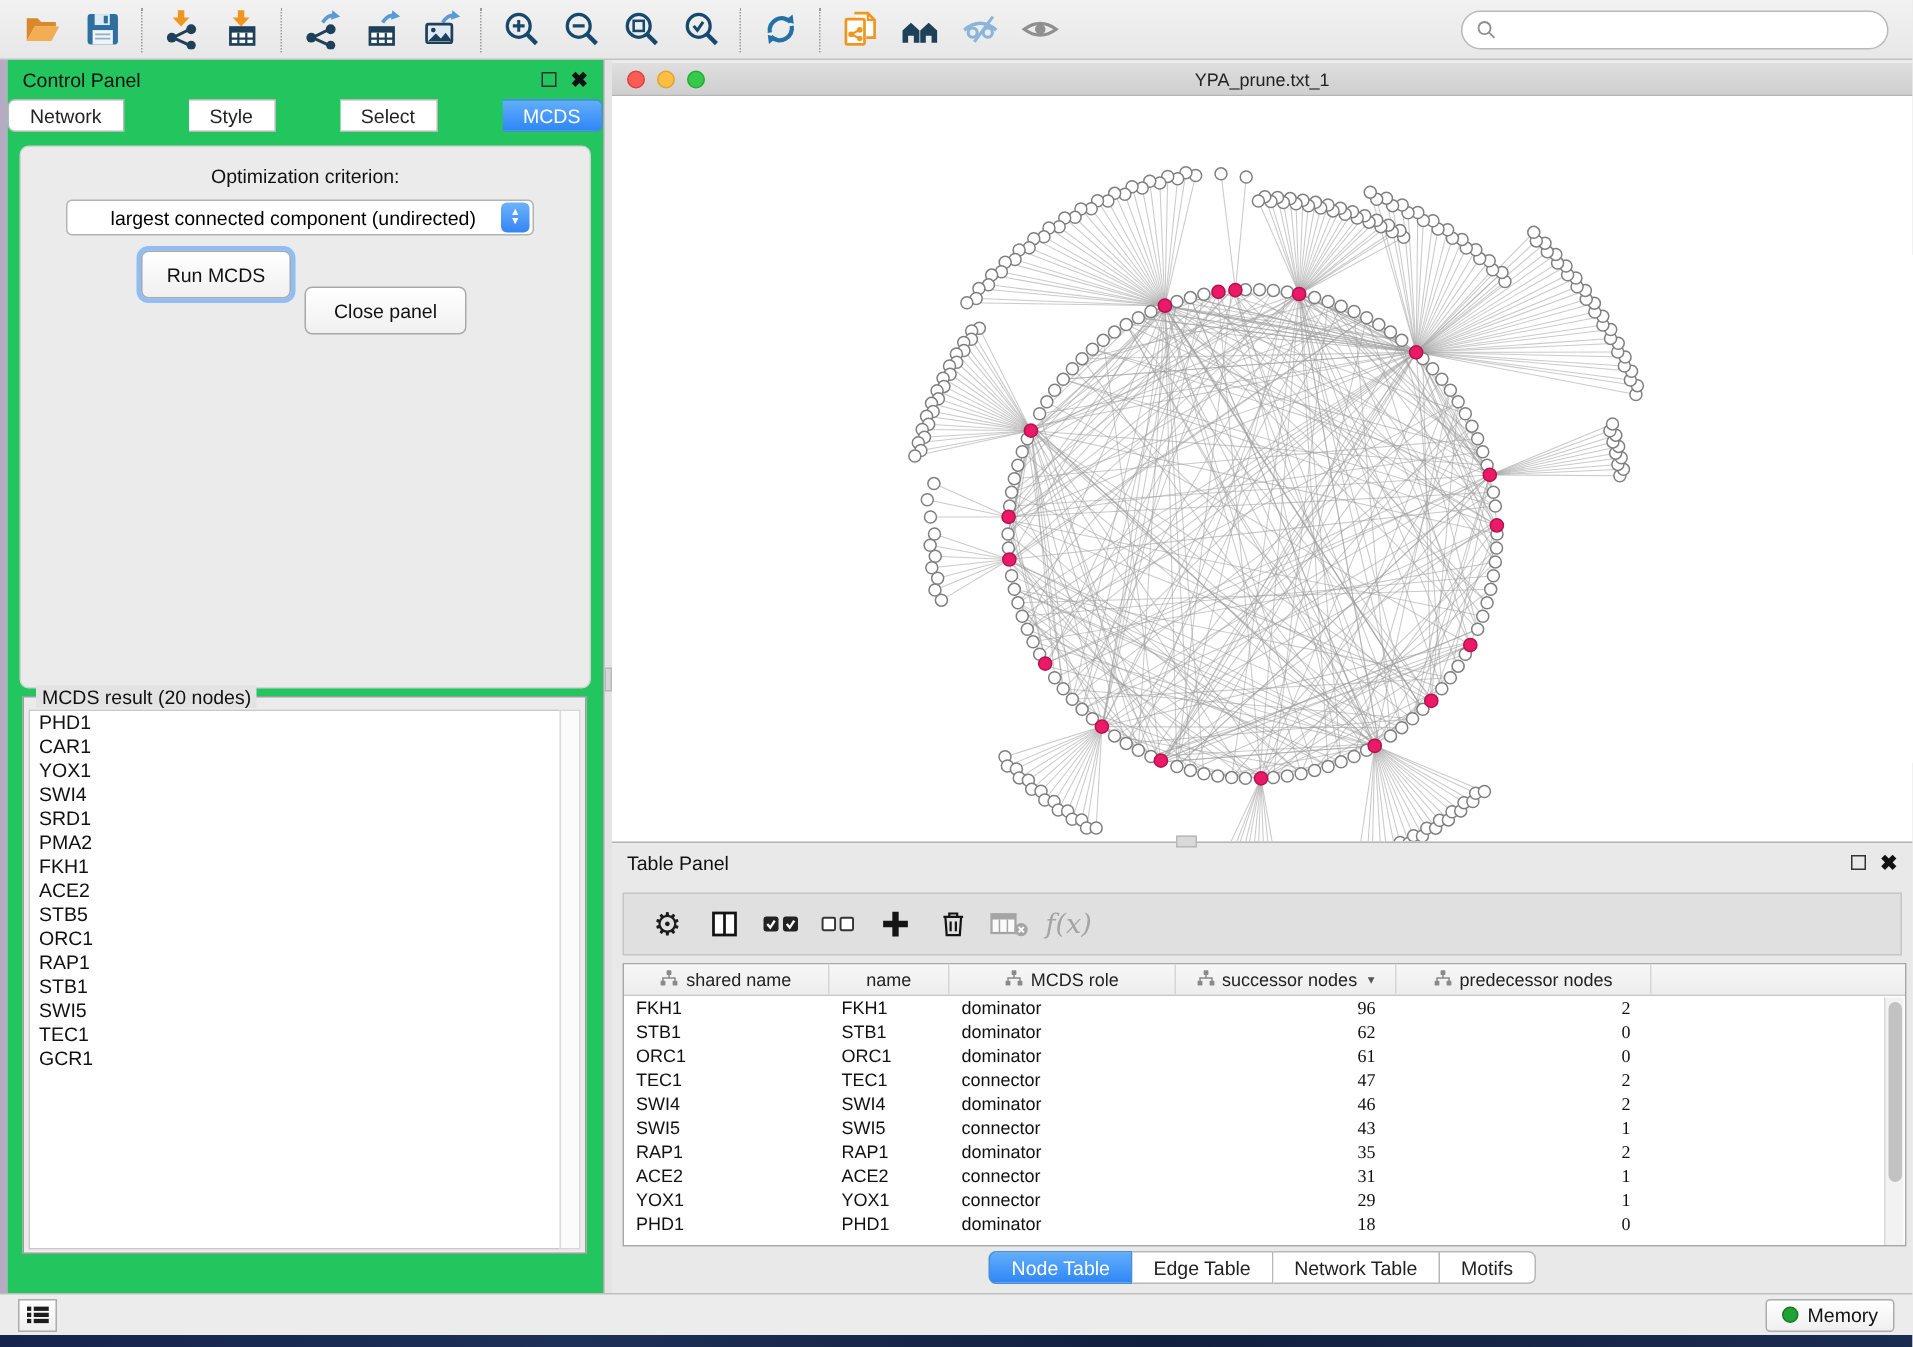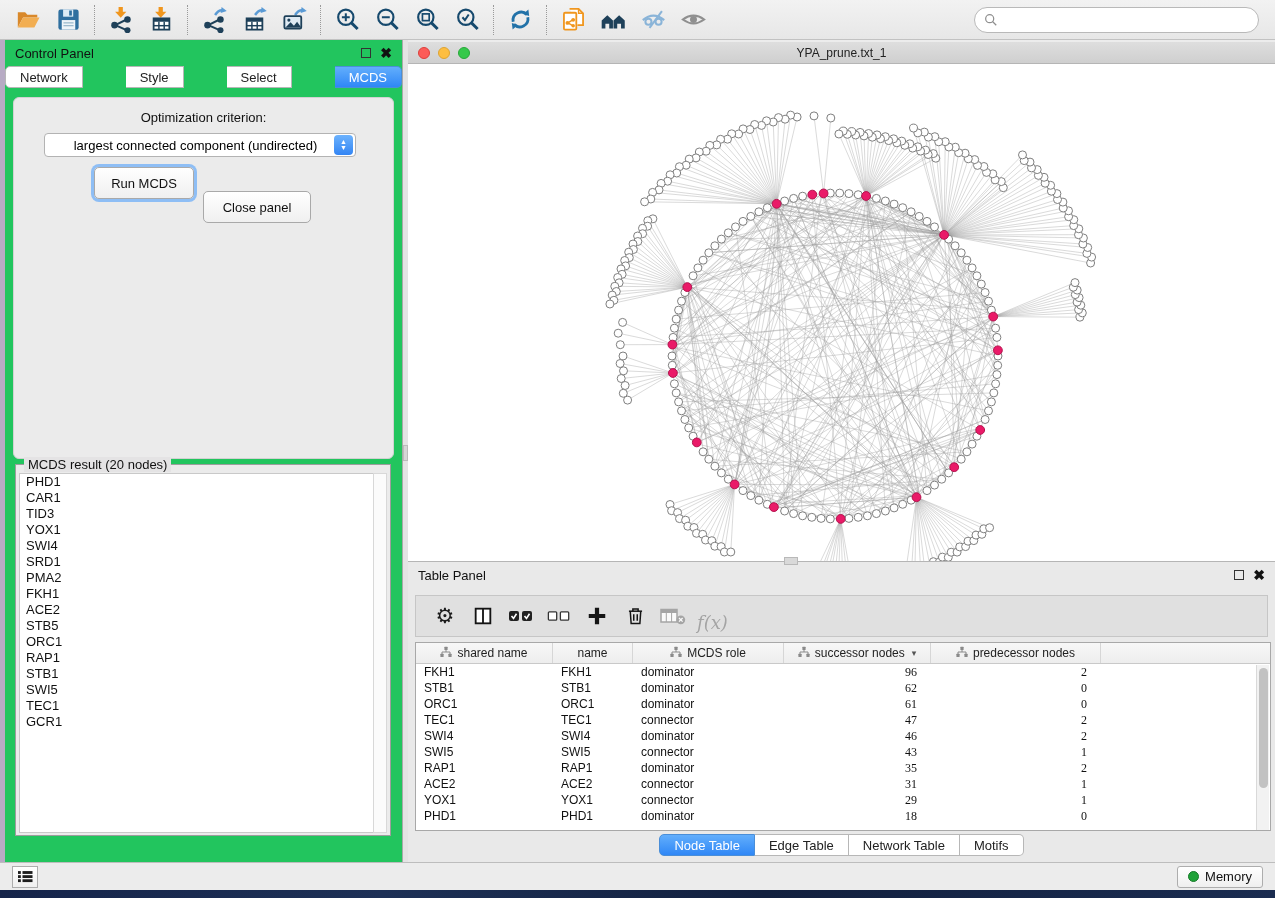--- a/index.html
+++ b/index.html
@@ -295,21 +295,20 @@
   </div>
   <div id="opt-label" class="abs">Optimization criterion:</div>
   <button id="run-btn" class="btn abs">Run MCDS</button>
   <button id="close-panel-btn" class="btn abs">Close panel</button>
 
   <div id="result-box" class="abs">
     <span id="result-legend">MCDS result (20 nodes)</span>
     <div id="result-list">
         <div class="item">PHD1</div>
         <div class="item">CAR1</div>
-        <div class="item">TID3</div>
         <div class="item">YOX1</div>
         <div class="item">SWI4</div>
         <div class="item">SRD1</div>
         <div class="item">PMA2</div>
         <div class="item">FKH1</div>
         <div class="item">ACE2</div>
         <div class="item">STB5</div>
         <div class="item">ORC1</div>
         <div class="item">RAP1</div>
         <div class="item">STB1</div>
@@ -1204,21 +1203,21 @@
       <span class="tpt-btn" style="opacity: 0.85;">
         <svg viewBox="0 0 26 18" width="26">
           <rect x="1" y="2.5" width="16" height="12.5" fill="#fff" stroke="#9b9b9b" stroke-width="1.5"></rect>
           <rect x="1" y="2.5" width="16" height="3.5" fill="#9b9b9b"></rect>
           <line x1="6.3" y1="6" x2="6.3" y2="15" stroke="#9b9b9b"></line>
           <line x1="11.6" y1="6" x2="11.6" y2="15" stroke="#9b9b9b"></line>
           <circle cx="20.8" cy="12.8" r="4.4" fill="#9b9b9b"></circle>
           <path d="M19 11 l3.6 3.6 M22.6 11 l-3.6 3.6" stroke="#fff" stroke-width="1.3"></path>
         </svg>
       </span>
-      <span class="tpt-btn" style="opacity: 0.85; align-items: flex-end;">
+      <span class="tpt-btn" style="opacity: 0.85;">
         <span id="fx-glyph">f(x)</span>
       </span>
     </div>
   <div id="data-table">
     <div id="thead">
         <div class="th" style="width: 137px;">
           <span><svg viewBox="0 0 12 12" width="12" height="12">
               <path d="M6 4 v2 M2 8 V6 h8 v2" stroke="#8a8a8a" fill="none"></path>
               <g fill="#8a8a8a">
                 <rect x="4.4" y="0.8" width="3.2" height="3.2" rx="0.5"></rect>

